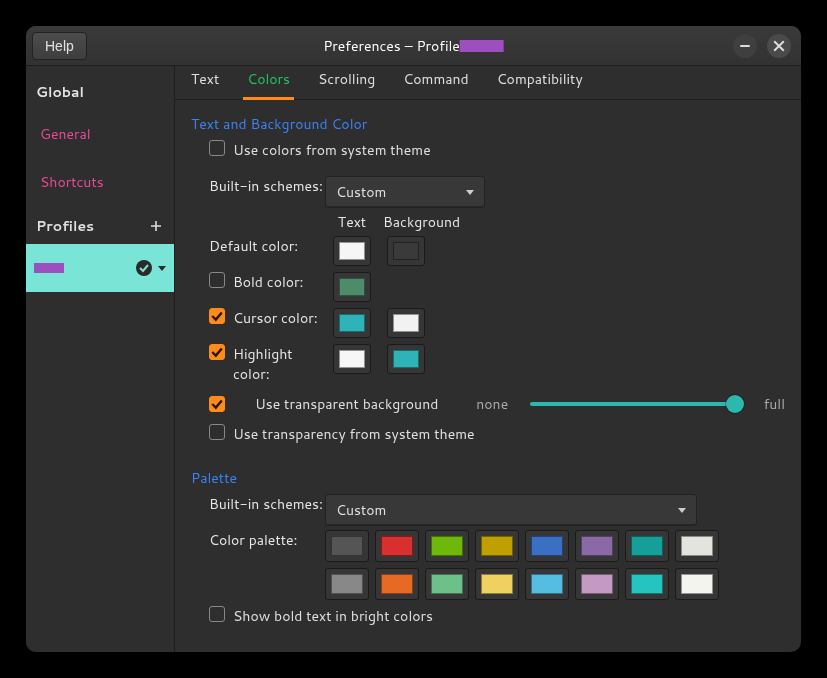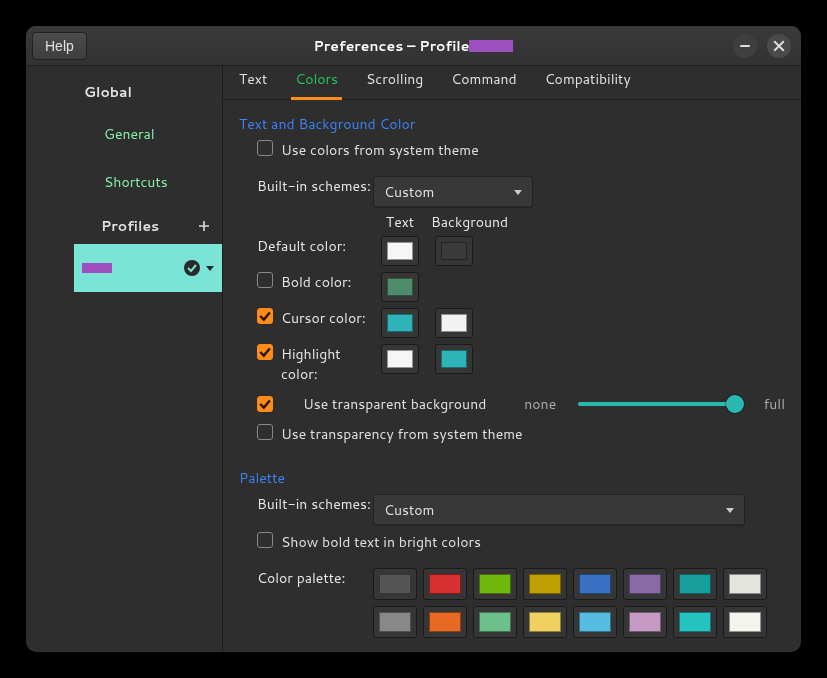--- a/index.html
+++ b/index.html
@@ -42,21 +42,21 @@
   border-radius: 4px;
   color: #e0e0e0;
   font-size: 14px;
   cursor: pointer;
 }
 .title {
   position: absolute;
   left: 50%;
   transform: translateX(-50%);
   color: #fff;
-  font-weight: 700;
+  font-weight: 400;
   display: flex;
   align-items: center;
   gap: 0;
 }
 .title-swatch {
   width: 44px;
   height: 12px;
   background: #9e4fbf;
   display: inline-block;
 }
@@ -85,37 +85,36 @@
   flex: 1;
   display: flex;
   overflow: hidden;
 }
 .sidebar {
   width: 148px;
   background: #2e2e2e;
   display: flex;
   flex-direction: column;
   padding-top: 6px;
-  margin-left: 48px;
 }
 .side-header {
   padding: 10px 10px 8px;
   font-weight: 600;
   color: #e6e6e6;
 }
 .side-item {
-  padding: 14px 30px;
-  color: #86efac;
+  padding: 14px 14px;
+  color: #ec4899;
   cursor: pointer;
 }
 .profiles-header {
   display: flex;
   align-items: center;
   justify-content: space-between;
-  padding: 10px 8px 8px 27px;
+  padding: 10px 8px 8px 10px;
   font-weight: 600;
 }
 .plus-btn {
   width: 20px;
   height: 20px;
   display: flex;
   align-items: center;
   justify-content: center;
   cursor: pointer;
   color: #ddd;
@@ -449,74 +448,74 @@
         <div class="section-title" style="margin-top:12px">Palette</div>
 
         <div class="row indent">
           <span class="lbl-col">Built-in schemes:</span>
           <div class="select wide-select">
             <span>Custom</span>
             <span class="caret"></span>
           </div>
         </div>
 
+        <div class="row indent" style="align-items:flex-start">
+          <span class="lbl-col">Color palette:</span>
+          <div class="palette-grid" id="palette-grid">
+              <span class="swatch-btn">
+                <span class="swatch-inner" style="background: rgb(85, 85, 85);"></span>
+              </span>
+              <span class="swatch-btn">
+                <span class="swatch-inner" style="background: rgb(216, 48, 48);"></span>
+              </span>
+              <span class="swatch-btn">
+                <span class="swatch-inner" style="background: rgb(109, 184, 10);"></span>
+              </span>
+              <span class="swatch-btn">
+                <span class="swatch-inner" style="background: rgb(192, 160, 0);"></span>
+              </span>
+              <span class="swatch-btn">
+                <span class="swatch-inner" style="background: rgb(58, 111, 196);"></span>
+              </span>
+              <span class="swatch-btn">
+                <span class="swatch-inner" style="background: rgb(138, 106, 166);"></span>
+              </span>
+              <span class="swatch-btn">
+                <span class="swatch-inner" style="background: rgb(22, 158, 154);"></span>
+              </span>
+              <span class="swatch-btn">
+                <span class="swatch-inner" style="background: rgb(228, 228, 222);"></span>
+              </span>
+              <span class="swatch-btn">
+                <span class="swatch-inner" style="background: rgb(136, 136, 136);"></span>
+              </span>
+              <span class="swatch-btn">
+                <span class="swatch-inner" style="background: rgb(230, 106, 36);"></span>
+              </span>
+              <span class="swatch-btn">
+                <span class="swatch-inner" style="background: rgb(110, 192, 138);"></span>
+              </span>
+              <span class="swatch-btn">
+                <span class="swatch-inner" style="background: rgb(240, 208, 96);"></span>
+              </span>
+              <span class="swatch-btn">
+                <span class="swatch-inner" style="background: rgb(84, 189, 224);"></span>
+              </span>
+              <span class="swatch-btn">
+                <span class="swatch-inner" style="background: rgb(196, 154, 196);"></span>
+              </span>
+              <span class="swatch-btn">
+                <span class="swatch-inner" style="background: rgb(38, 196, 192);"></span>
+              </span>
+              <span class="swatch-btn">
+                <span class="swatch-inner" style="background: rgb(244, 244, 238);"></span>
+              </span>
+            </div>
+        </div>
+
         <div class="row indent" style="margin-top:6px">
           <span class="cb"></span>
           <span>Show bold text in bright colors</span>
-        </div>
-
-        <div class="row indent" style="align-items:flex-start">
-          <span class="lbl-col">Color palette:</span>
-          <div class="palette-grid" id="palette-grid">
-              <span class="swatch-btn">
-                <span class="swatch-inner" style="background: rgb(85, 85, 85);"></span>
-              </span>
-              <span class="swatch-btn">
-                <span class="swatch-inner" style="background: rgb(216, 48, 48);"></span>
-              </span>
-              <span class="swatch-btn">
-                <span class="swatch-inner" style="background: rgb(109, 184, 10);"></span>
-              </span>
-              <span class="swatch-btn">
-                <span class="swatch-inner" style="background: rgb(192, 160, 0);"></span>
-              </span>
-              <span class="swatch-btn">
-                <span class="swatch-inner" style="background: rgb(58, 111, 196);"></span>
-              </span>
-              <span class="swatch-btn">
-                <span class="swatch-inner" style="background: rgb(138, 106, 166);"></span>
-              </span>
-              <span class="swatch-btn">
-                <span class="swatch-inner" style="background: rgb(22, 158, 154);"></span>
-              </span>
-              <span class="swatch-btn">
-                <span class="swatch-inner" style="background: rgb(228, 228, 222);"></span>
-              </span>
-              <span class="swatch-btn">
-                <span class="swatch-inner" style="background: rgb(136, 136, 136);"></span>
-              </span>
-              <span class="swatch-btn">
-                <span class="swatch-inner" style="background: rgb(230, 106, 36);"></span>
-              </span>
-              <span class="swatch-btn">
-                <span class="swatch-inner" style="background: rgb(110, 192, 138);"></span>
-              </span>
-              <span class="swatch-btn">
-                <span class="swatch-inner" style="background: rgb(240, 208, 96);"></span>
-              </span>
-              <span class="swatch-btn">
-                <span class="swatch-inner" style="background: rgb(84, 189, 224);"></span>
-              </span>
-              <span class="swatch-btn">
-                <span class="swatch-inner" style="background: rgb(196, 154, 196);"></span>
-              </span>
-              <span class="swatch-btn">
-                <span class="swatch-inner" style="background: rgb(38, 196, 192);"></span>
-              </span>
-              <span class="swatch-btn">
-                <span class="swatch-inner" style="background: rgb(244, 244, 238);"></span>
-              </span>
-            </div>
         </div>
       </div>
     </div>
   </div>
 </div>
 
 </body></html>

